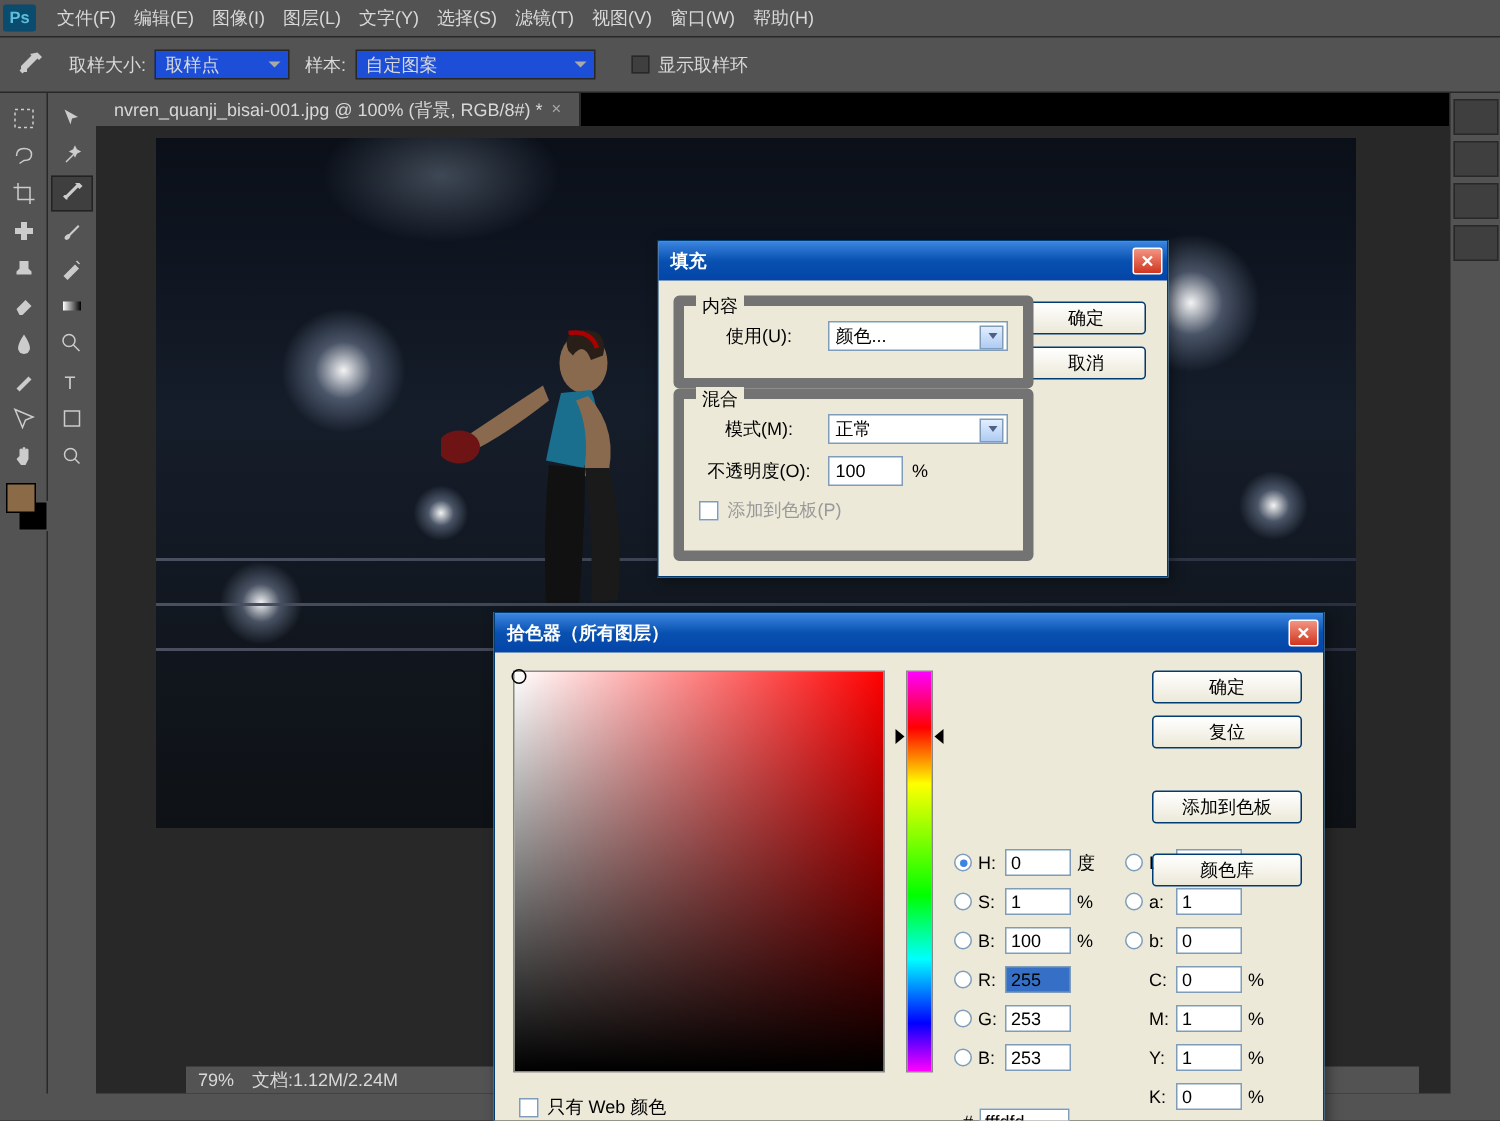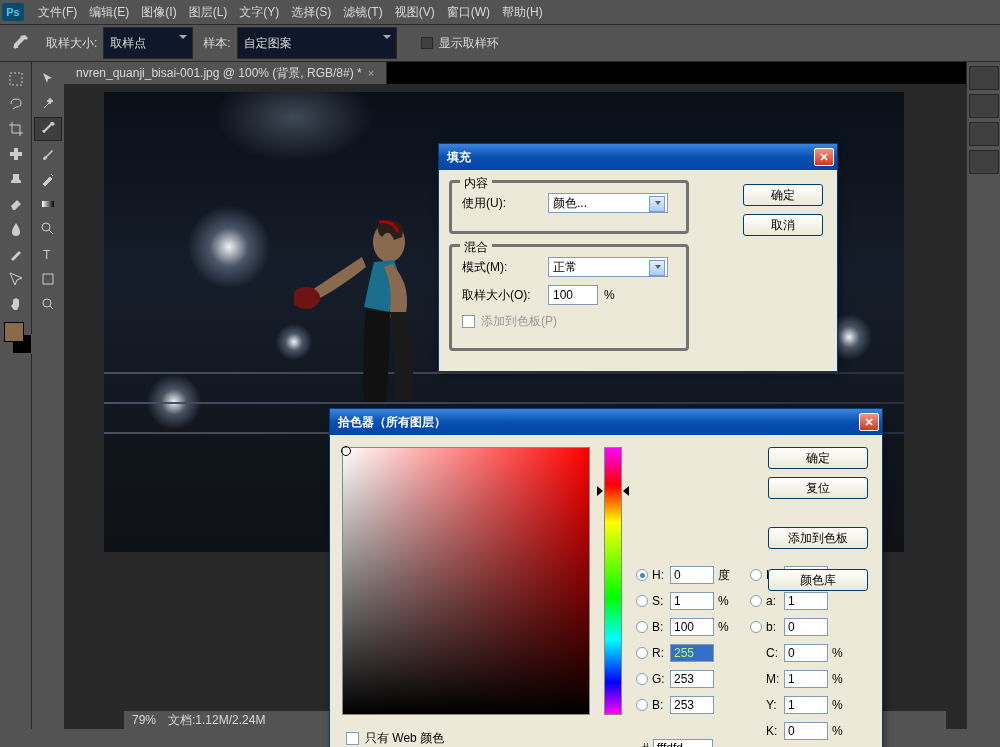--- a/index.html
+++ b/index.html
@@ -3,21 +3,21 @@
 <meta charset="utf-8">
 <style>
 *{margin:0;padding:0;box-sizing:border-box;font-family:"Microsoft YaHei",Arial,sans-serif;font-size:12px;user-select:none}
 body{background:#535353;width:1000px;height:747px;overflow:hidden;position:relative}
 .menubar{background:#535353;height:24px;display:flex;align-items:center;padding-left:2px;color:#d8d8d8}
 .ps-logo{width:22px;height:18px;background:#0a4b6e;color:#5bc0de;display:flex;align-items:center;justify-content:center;font-weight:bold;margin-right:8px;border-radius:2px;font-size:11px}
 .menu-item{padding:3px 6px;cursor:pointer;font-size:12px}
 .optbar{background:#535353;height:38px;display:flex;align-items:center;padding:0 8px;color:#d8d8d8;border-top:1px solid #282828;border-bottom:1px solid #282828}
 .tool-icon{width:24px;height:24px;display:flex;align-items:center;justify-content:center;margin-right:4px}
 .optlabel{margin:0 6px 0 10px}
-.select{background:#0f172a;border:1px solid #282828;color:#d8d8d8;height:32px;padding:0 20px 0 6px;display:flex;align-items:center;position:relative;min-width:90px}
+.select{background:#1d4ed8;border:1px solid #282828;color:#d8d8d8;height:20px;padding:0 20px 0 6px;display:flex;align-items:center;position:relative;min-width:90px}
 .select::after{content:"";position:absolute;right:5px;top:7px;border-left:4px solid transparent;border-right:4px solid transparent;border-top:4px solid #aaa}
 .checkbox{width:12px;height:12px;border:1px solid #282828;background:#3f3f3f;margin-right:6px;display:inline-block}
 .workspace{display:flex;height:calc(100% - 80px)}
 .toolbox{width:32px;background:#535353;padding:4px 0;border-right:1px solid #282828}
 .toolbox2{width:32px;background:#535353;padding:4px 0}
 .toolbtn{width:28px;height:24px;margin:1px 2px;display:flex;align-items:center;justify-content:center;cursor:pointer;color:#ccc}
 .toolbtn.active{background:#3f3f3f;border:1px solid #222}
 .swatches{margin:6px 4px;position:relative;width:28px;height:32px}
 .swA{position:absolute;width:20px;height:20px;background:#8b6a47;border:1px solid #000;left:0;top:0;z-index:2}
 .swB{position:absolute;width:20px;height:20px;background:#000;border:1px solid #555;right:0;bottom:0}
@@ -28,28 +28,28 @@
 .canvas{position:absolute;top:30px;left:40px;width:800px;height:460px;background:linear-gradient(180deg,#0a0f18 0%,#151d2a 40%,#0e1115 100%);overflow:hidden}
 .spotlight{position:absolute;width:50px;height:50px;background:radial-gradient(circle,rgba(255,255,255,0.95)0%,rgba(200,220,255,0.3)30%,transparent 65%);border-radius:50%}
 .ring-ropes{position:absolute;bottom:70px;left:0;right:0;height:120px}
 .rope{position:absolute;left:0;right:0;height:2px;background:linear-gradient(90deg,#4a5060,#2a3040)}
 .boxer{position:absolute;left:190px;bottom:80px;width:160px;height:260px}
 .statusbar{position:absolute;bottom:0;left:60px;right:20px;height:18px;background:#535353;color:#d8d8d8;display:flex;align-items:center;padding:0 8px;gap:12px;font-size:11px}
 .right-panels{width:34px;background:#535353;border-left:1px solid #282828}
 .panel-icon{width:30px;height:24px;margin:4px 2px;background:#3f3f3f;border:1px solid #282828}
 
 
-.fill-dlg{position:absolute;left:438px;top:143px;width:400px;background:#ece9d8;border:1px solid #003c74;box-shadow:2px 2px 8px rgba(0,0,0,0.4);z-index:100}
+.fill-dlg{position:absolute;left:438px;top:160px;width:341px;background:#ece9d8;border:1px solid #003c74;box-shadow:2px 2px 8px rgba(0,0,0,0.4);z-index:100}
 .titlebar{background:linear-gradient(180deg,#3b84e0 0%,#0851b0 50%,#0344a8 100%);height:26px;display:flex;align-items:center;justify-content:space-between;padding:0 3px 0 8px;color:#fff;font-weight:bold}
 .closebtn{width:20px;height:18px;background:linear-gradient(180deg,#f49483,#d0361e);border:1px solid #fff;border-radius:2px;color:#fff;display:flex;align-items:center;justify-content:center;font-weight:bold;font-size:11px}
 .dlg-body{padding:10px;position:relative}
-.fieldset{border:3px solid #737373;border-radius:4px;padding:10px 10px 10px 10px;margin-bottom:10px;position:relative}
+.fieldset{border:7px solid #737373;border-radius:4px;padding:10px 10px 10px 10px;position:relative}
 .legend{position:absolute;top:-8px;left:8px;background:#ece9d8;padding:0 4px;color:#000}
 .row{display:flex;align-items:center;margin-bottom:8px;gap:6px}
-.lbl{width:80px;text-align:left;color:#000}
+.lbl{width:80px;text-align:center;color:#000}
 .lbl.disabled{color:#999}
 .combo{border:1px solid #7f9db9;background:#fff;height:20px;padding:0 18px 0 4px;min-width:120px;position:relative;display:flex;align-items:center}
 .combo::after{content:"";position:absolute;right:2px;top:2px;width:14px;height:14px;background:linear-gradient(180deg,#e2eeff,#aecbf3);border:1px solid #7f9db9}
 .combo::before{content:"";position:absolute;right:6px;top:7px;border-left:3px solid transparent;border-right:3px solid transparent;border-top:4px solid #4d6185;z-index:2}
 .numinput{border:1px solid #7f9db9;background:#fff;height:20px;width:50px;padding:0 4px;display:flex;align-items:center}
 .swatch-btn{border:1px solid #888;width:32px;height:20px;background:#ece9d8}
 .btn{border:1px solid #003c74;background:linear-gradient(180deg,#fff,#ece9d8);border-radius:3px;height:22px;min-width:80px;display:flex;align-items:center;justify-content:center;cursor:pointer}
 .fill-btns{position:absolute;right:14px;top:14px;display:flex;flex-direction:column;gap:8px}
 .cb{width:13px;height:13px;border:1px solid #7f9db9;background:#fff}
 
@@ -63,21 +63,21 @@
 .hue-ptr2{position:absolute;left:-8px;top:38px;border-top:5px solid transparent;border-bottom:5px solid transparent;border-left:6px solid #000}
 .preview-col{width:68px;display:flex;flex-direction:column;align-items:center;gap:4px}
 .clr-preview{width:56px;height:64px;border:1px solid #888;background:#fffdfd}
 .cube-icon{width:16px;height:16px;margin-top:2px}
 .values-col{display:flex;flex-direction:column;gap:2px;margin-left:4px}
 .picker-btns{position:absolute;right:14px;top:12px;display:flex;flex-direction:column;gap:8px}
 .vrow{display:flex;align-items:center;gap:4px;height:24px}
 .radio{width:12px;height:12px;border:1px solid #7f9db9;border-radius:50%;background:#fff;display:flex;align-items:center;justify-content:center}
 .radio.on::after{content:"";width:5px;height:5px;background:#3b84e0;border-radius:50%}
 .ninput{border:1px solid #7f9db9;background:#fff;width:44px;height:18px;padding:0 3px;display:flex;align-items:center}
-.ninput.sel{background:#3570c6;color:#bef264}
+.ninput.sel{background:#3570c6;color:#000000}
 .vlbl{min-width:14px}
 .unit{width:14px}
 .footer-row{position:absolute;left:16px;bottom:8px;display:flex;align-items:center;gap:6px}
 </style>
 </head>
 <body>
 
 <div class="menubar">
   <div class="ps-logo">Ps</div>
   <div class="menu-item">文件(F)</div>
@@ -290,21 +290,21 @@
         <div class="combo">颜色...</div>
       </div>
     </div>
     <div class="fieldset" style="width:240px">
       <div class="legend">混合</div>
       <div class="row">
         <div class="lbl">模式(M):</div>
         <div class="combo">正常</div>
       </div>
       <div class="row">
-        <div class="lbl">取样大小(O):</div>
+        <div class="lbl">不透明度(O):</div>
         <div class="numinput">100</div>
         <span>%</span>
       </div>
       <div class="row">
         <span class="cb"></span>
         <span style="color:#999">添加到色板(P)</span>
       </div>
     </div>
   </div>
 </div>

